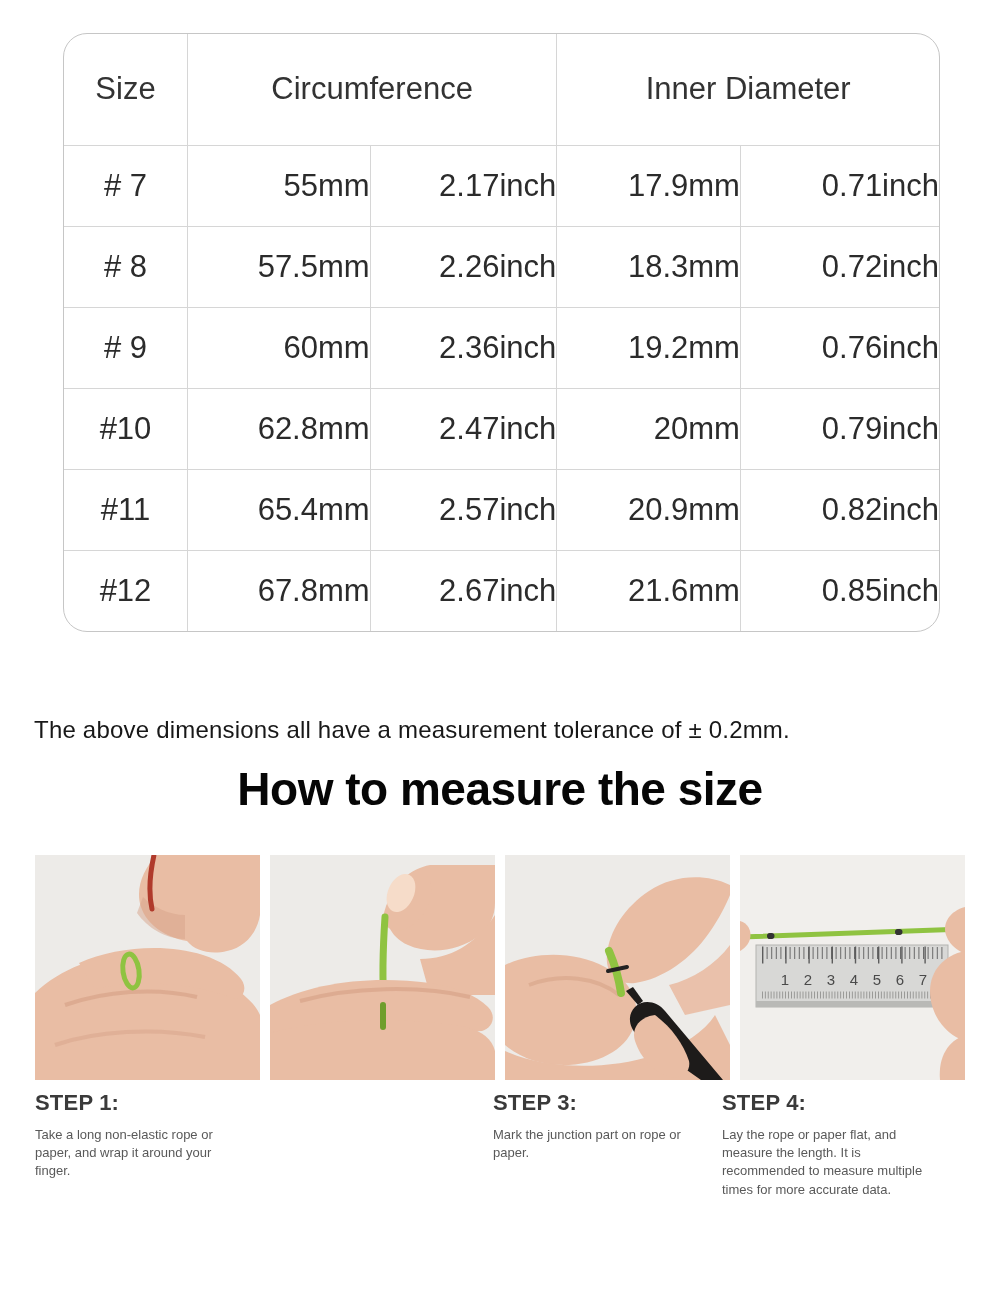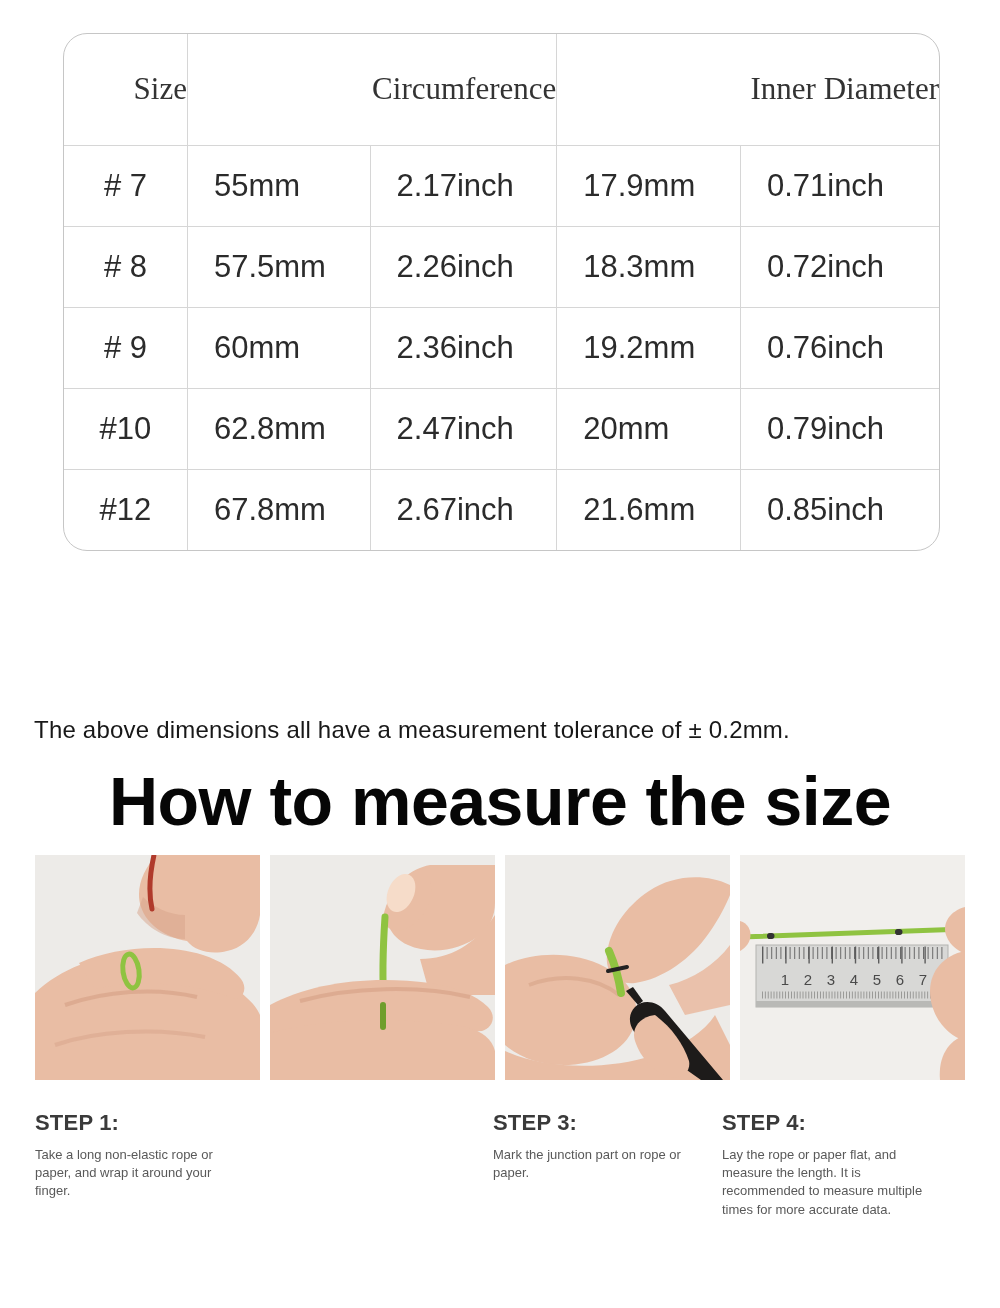--- a/index.html
+++ b/index.html
@@ -31,46 +31,45 @@
   }
   .size-table th, .size-table td {
     border: 1px solid #d6d6d6;
     font-weight: 400;
     color: #2b2b2b;
     white-space: nowrap;
   }
   .size-table thead th {
     height: 111px;
     font-size: 31px;
-    text-align: right;
+    text-align: center;
     color: #333333;
-    font-family: Liberation Serif, serif;
   }
   .size-table tbody td { height: 81px; font-size: 31px; }
   .size-table td.c-size { text-align: center; }
-  .size-table td.c-val { text-align: left; padding-left: 26px; }
+  .size-table td.c-val { text-align: right; padding-left: 26px; }
 
   
   .tolerance {
     position: absolute;
     top: 716px; left: 0;
     width: 824px;
     text-align: center;
     font-size: 24px;
     color: #181818;
     letter-spacing: 0.2px;
   }
 
   
   .how-title {
     position: absolute;
     top: 762px; left: 0;
     width: 1000px;
     text-align: center;
-    font-size: 68px;
+    font-size: 46px;
     font-weight: 700;
     color: #060606;
     letter-spacing: -0.5px;
   }
 
   
   .photos {
     position: absolute;
     top: 855px; left: 35px;
     width: 930px;
@@ -85,21 +84,20 @@
   }
   .photo svg { display: block; width: 100%; height: 100%; }
 
   
   .steps {
     position: absolute;
     top: 1090px; left: 35px;
     width: 930px;
     display: flex;
     gap: 4px;
-    margin-top: 20px;
   }
   .step-col { width: 225px; padding-right: 12px; }
   .step-label {
     font-size: 22px;
     font-weight: 700;
     color: #3a3a3a;
     margin-bottom: 10px;
     letter-spacing: 0.2px;
   }
   .step-text {
@@ -148,20 +146,27 @@
         <td class="c-val">2.36inch</td>
         <td class="c-val">19.2mm</td>
         <td class="c-val">0.76inch</td>
       </tr>
       <tr>
         <td class="c-size">#10</td>
         <td class="c-val">62.8mm</td>
         <td class="c-val">2.47inch</td>
         <td class="c-val">20mm</td>
         <td class="c-val">0.79inch</td>
+      </tr>
+      <tr>
+        <td class="c-size">#11</td>
+        <td class="c-val">65.4mm</td>
+        <td class="c-val">2.57inch</td>
+        <td class="c-val">20.9mm</td>
+        <td class="c-val">0.82inch</td>
       </tr>
       <tr>
         <td class="c-size">#12</td>
         <td class="c-val">67.8mm</td>
         <td class="c-val">2.67inch</td>
         <td class="c-val">21.6mm</td>
         <td class="c-val">0.85inch</td>
       </tr>
     </tbody>
   </table>

